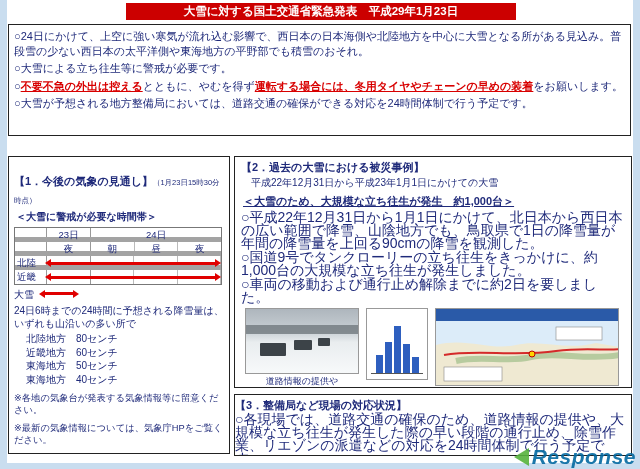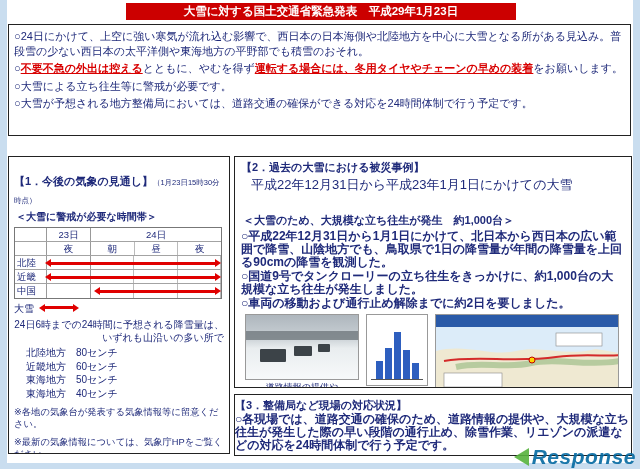--- a/index.html
+++ b/index.html
@@ -28,21 +28,21 @@
 
   .box{position:absolute;border:1px solid #222;background:#fff;overflow:hidden;}
   .box1{left:1px;top:156px;width:222px;height:298px;padding:14px 5px;}
   .box2{left:227px;top:156px;width:398px;height:232px;padding:3px 6px;}
   .box3{left:227px;top:394px;width:398px;height:62px;padding:3px 0;}
   .box-title{font-weight:bold;font-size:11px;color:#1f2a7a;}
   .box-title-note{font-size:7.5px;}
 
   .b1-sub{font-size:10px;font-weight:bold;margin:3px 0 3px 2px;}
   .timechart{border:1px solid #777;margin:1px 2px 2px 0;}
-  .tc-row{display:flex;height:14px;border-bottom:1px solid #a3a3a3;font-size:9.5px;line-height:13px;}
+  .tc-row{display:flex;height:14px;border-bottom:5px solid #a3a3a3;font-size:9.5px;line-height:13px;}
   .tc-row:last-child{border-bottom:none;}
   .tc-label{width:32px;border-right:1px solid #999;padding-left:2px;}
   .tc-track{flex:1;display:flex;position:relative;}
   .tc-day{text-align:center;}
   .tc-day.w1{flex:1;border-right:1px solid #999;}
   .tc-day.w3{flex:3;}
   .tc-cell{flex:1;border-right:1px solid #bbb;text-align:center;}
   .tc-cell:first-child{border-right-color:#999;}
   .tc-cell:last-child{border-right:none;}
 
@@ -50,27 +50,27 @@
   .harrow::before,.harrow::after{
     content:"";position:absolute;top:-2.5px;width:0;height:0;
     border-top:4px solid transparent;border-bottom:4px solid transparent;
   }
   .harrow::before{left:-5px;border-right:6px solid #e00000;}
   .harrow::after{right:-5px;border-left:6px solid #e00000;}
 
   .tc-legend{font-size:10px;margin:3px 12px 2px 0;height:13px;}
   .legend-arrow{position:relative;display:inline-block;width:30px;top:-3px;margin-left:10px;}
 
-  .b1-para{font-size:10px;line-height:13px;margin-top:3px;text-align:right;}
+  .b1-para{font-size:10px;line-height:13px;margin-top:3px;}
   .amounts{font-size:10px;line-height:13.5px;padding-left:12px;margin-top:2px;}
   .note{font-size:9.3px;line-height:11.5px;margin-top:7px;}
 
-  .b2-sub{font-size:13px;margin:1px 0 19px 10px;}
-  .b2-high{font-size:11px;font-weight:bold;margin:1px 0 2px 2px;}
-  .sb2{font-size:12px;line-height:13px;margin-bottom:1px;font-weight:bold;}
+  .b2-sub{font-size:10px;margin:1px 0 4px 10px;}
+  .b2-high{font-size:11px;font-weight:bold;margin:1px 0 2px 2px;text-decoration:underline;}
+  .sb2{font-size:14px;line-height:13px;margin-bottom:1px;}
 
   .media-row{display:flex;align-items:flex-start;gap:7px;margin:4px 0 0 4px;}
   .media{display:flex;flex-direction:column;align-items:center;}
   .cap{font-size:9px;margin-top:1px;color:#1f2a7a;}
 
   .photo-thumb{width:114px;height:66px;position:relative;border:1px solid #999;overflow:hidden;
     background:linear-gradient(180deg,#aeb6bd 0%,#c8cfd4 35%,#e9edef 52%,#f7f9fa 100%);}
   .photo-thumb .treeline{position:absolute;top:16px;left:0;right:0;height:9px;background:#6b7378;opacity:.75;}
   .veh{position:absolute;background:#3c4348;border-radius:1px;}
   .veh.v1{left:14px;top:34px;width:26px;height:13px;}
@@ -94,22 +94,22 @@
 
 <div class="page">
   <div class="slide">
 
     <div class="banner">
       <span>大雪に対する国土交通省緊急発表　平成29年1月23日</span>
     </div>
 
     <div class="summary">
       <p class="sb"><span>○</span><span>24日にかけて、上空に強い寒気が流れ込む影響で、西日本の日本海側や北陸地方を中心に大雪となる所がある見込み。普段雪の少ない西日本の太平洋側や東海地方の平野部でも積雪のおそれ。</span></p>
+      <p class="sb"><span>○</span><span>大雪による立ち往生等に警戒が必要です。</span></p>
       <p class="sb"><span>○</span><span class="red-u">不要不急の外出は控える</span><span>とともに、やむを得ず</span><span class="red-u">運転する場合には、冬用タイヤやチェーンの早めの装着</span><span>をお願いします。</span></p>
-      <p class="sb"><span>○</span><span>大雪による立ち往生等に警戒が必要です。</span></p>
       <p class="sb"><span>○</span><span>大雪が予想される地方整備局においては、道路交通の確保ができる対応を24時間体制で行う予定です。</span></p>
     </div>
 
     <section class="box box1">
       <div>
         <span class="box-title">【1．今後の気象の見通し】</span><span class="box-title-note">（1月23日15時30分時点）</span>
       </div>
       <div class="b1-sub">＜大雪に警戒が必要な時間帯＞</div>
 
       <div class="timechart">
@@ -140,30 +140,20 @@
           </div>
         </div>
         <div class="tc-row">
           <div class="tc-label">近畿</div>
           <div class="tc-track">
             <div class="tc-cell"></div>
               <div class="tc-cell"></div>
               <div class="tc-cell"></div>
               <div class="tc-cell"></div>
             <div class="harrow" style="left:2%;width:95%"></div>
-          </div>
-        </div>
-        <div class="tc-row">
-          <div class="tc-label">中国</div>
-          <div class="tc-track">
-            <div class="tc-cell"></div>
-              <div class="tc-cell"></div>
-              <div class="tc-cell"></div>
-              <div class="tc-cell"></div>
-            <div class="harrow" style="left:30%;width:67%"></div>
           </div>
         </div>
       </div>
 
       <div class="tc-legend">
         <span>大雪</span><span class="harrow legend-arrow"></span>
       </div>
 
       <p class="b1-para">24日6時までの24時間に予想される降雪量は、いずれも山沿いの多い所で</p>
       <div class="amounts">

